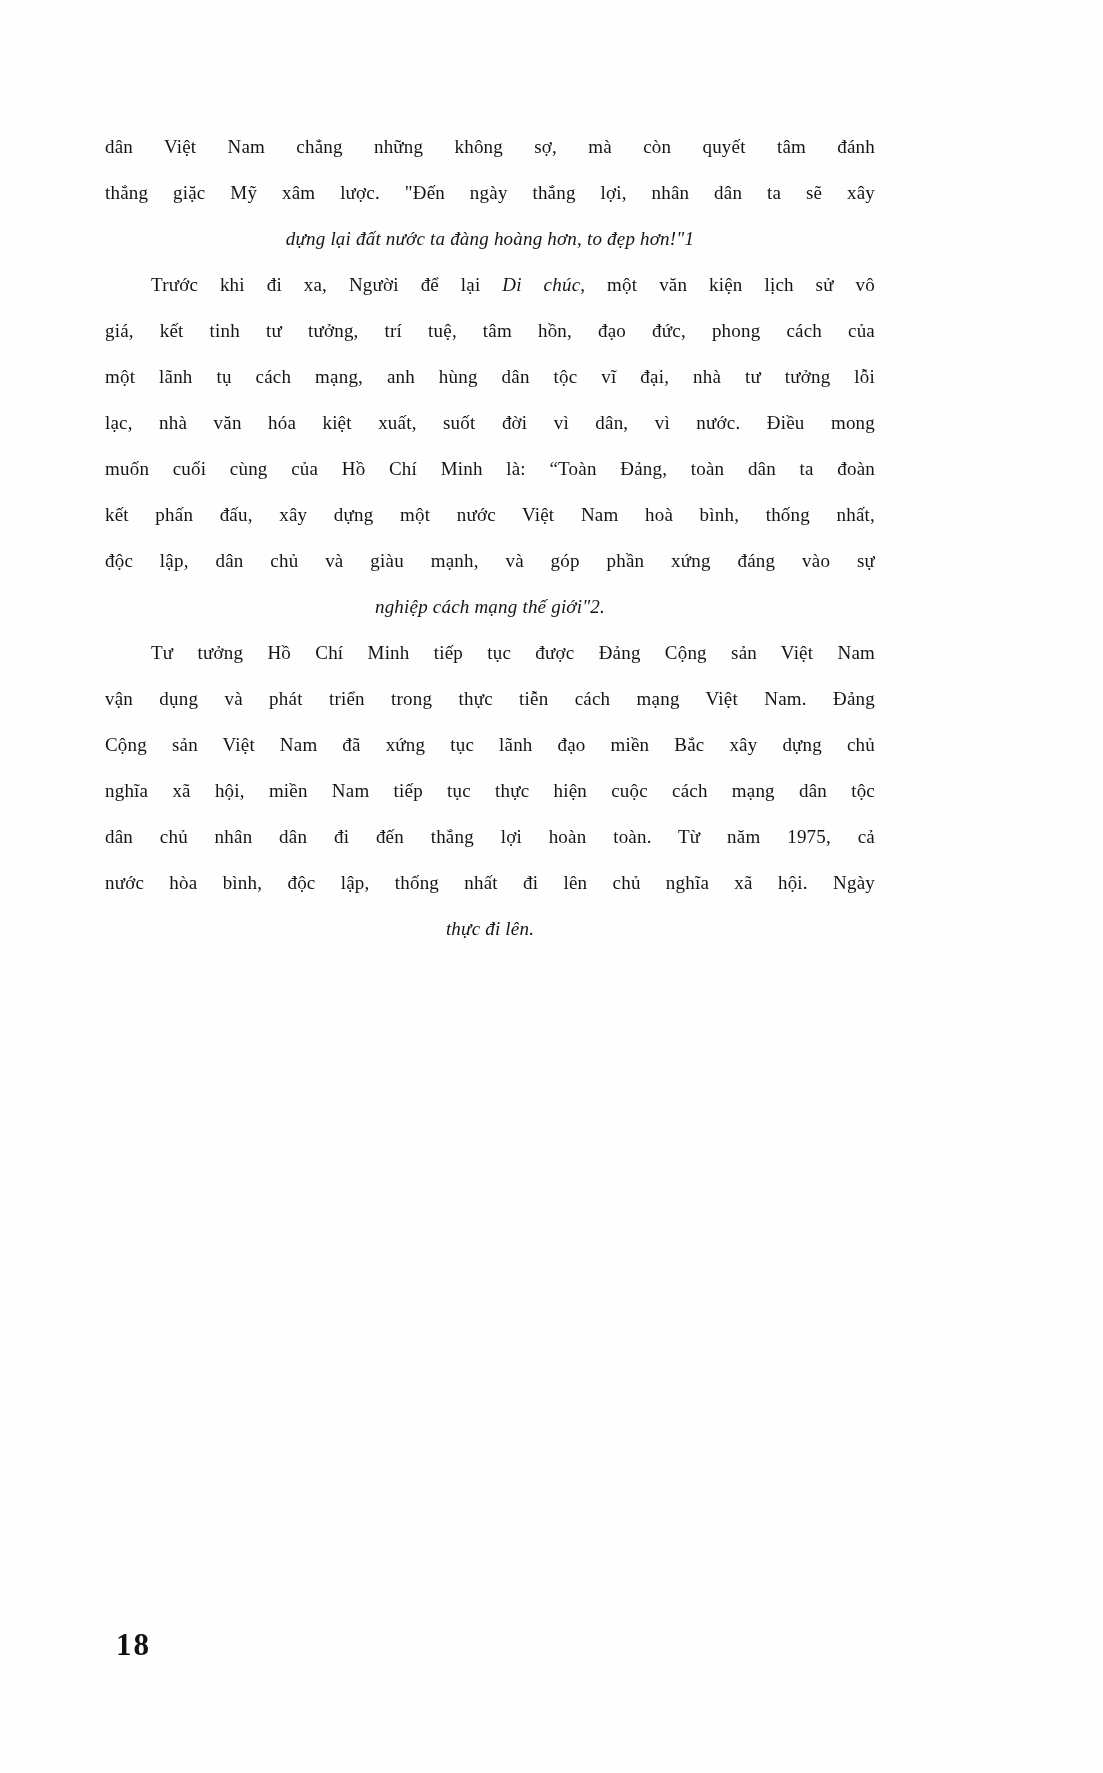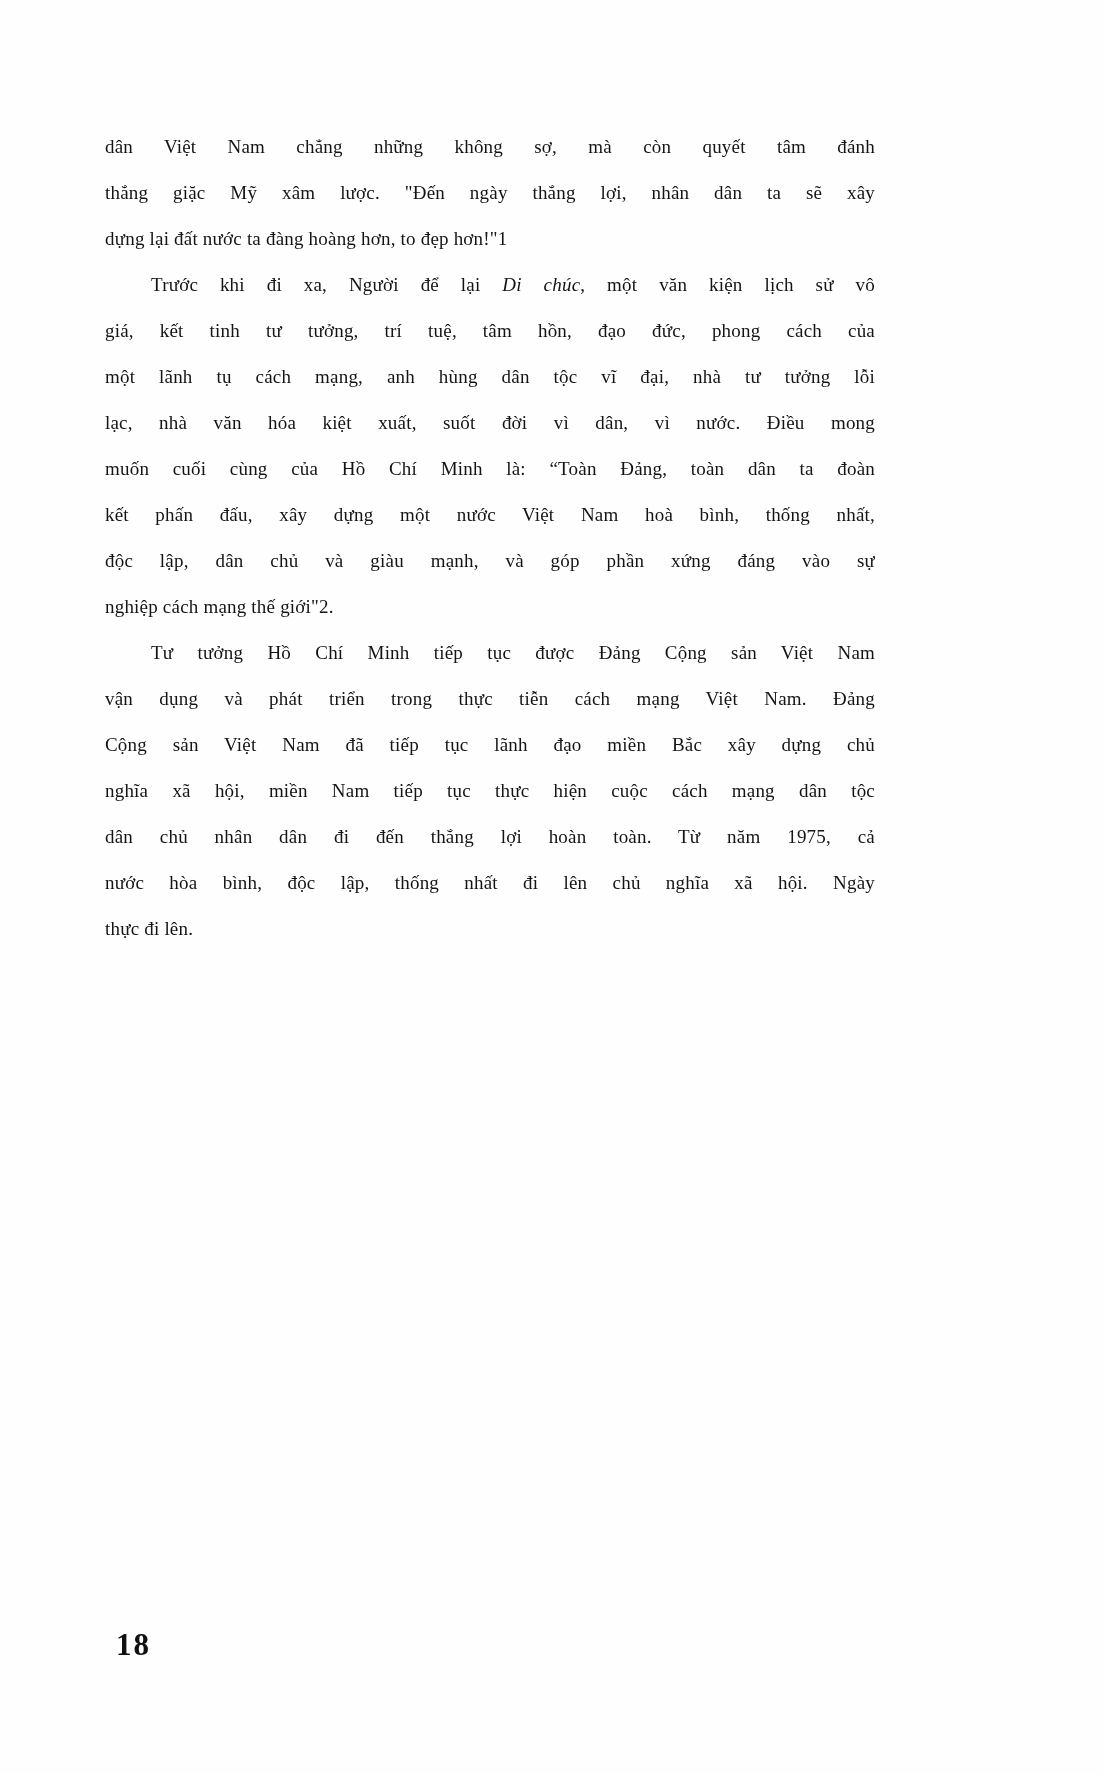--- a/index.html
+++ b/index.html
@@ -32,21 +32,22 @@
     height: 46px;
     overflow: hidden;
     text-align: justify;
     letter-spacing: 0.2px;
     white-space: normal;
   }
   .line.indent {
     text-indent: 46px;
   }
   .line.last {
-    text-align: left;
+    text-align: center;
+    font-style: italic;
   }
   
   .line .j {
     display: inline-block;
     width: 100%;
     height: 0;
   }
   .line i {
     font-style: italic;
     margin-top: 40px;
@@ -73,20 +74,20 @@
       <div class="line indent"><span>Trước khi đi xa, Người để lại </span><i>Di chúc</i><span>, một văn kiện lịch sử vô</span><span class="j"></span></div>
       <div class="line"><span>giá, kết tinh tư tưởng, trí tuệ, tâm hồn, đạo đức, phong cách của</span><span class="j"></span></div>
       <div class="line"><span>một lãnh tụ cách mạng, anh hùng dân tộc vĩ đại, nhà tư tưởng lỗi</span><span class="j"></span></div>
       <div class="line"><span>lạc, nhà văn hóa kiệt xuất, suốt đời vì dân, vì nước. Điều mong</span><span class="j"></span></div>
       <div class="line"><span>muốn cuối cùng của Hồ Chí Minh là: “Toàn Đảng, toàn dân ta đoàn</span><span class="j"></span></div>
       <div class="line"><span>kết phấn đấu, xây dựng một nước Việt Nam hoà bình, thống nhất,</span><span class="j"></span></div>
       <div class="line"><span>độc lập, dân chủ và giàu mạnh, và góp phần xứng đáng vào sự</span><span class="j"></span></div>
       <div class="line last"><span>nghiệp cách mạng thế giới"2.</span></div>
       <div class="line indent"><span>Tư tưởng Hồ Chí Minh tiếp tục được Đảng Cộng sản Việt Nam</span><span class="j"></span></div>
       <div class="line"><span>vận dụng và phát triển trong thực tiễn cách mạng Việt Nam. Đảng</span><span class="j"></span></div>
-      <div class="line"><span>Cộng sản Việt Nam đã tiếp tục lãnh đạo miền Bắc xây dựng chủ</span><span class="j"></span></div>
+      <div class="line"><span>Cộng sản Việt Nam đã xứng tục lãnh đạo miền Bắc xây dựng chủ</span><span class="j"></span></div>
       <div class="line"><span>nghĩa xã hội, miền Nam tiếp tục thực hiện cuộc cách mạng dân tộc</span><span class="j"></span></div>
       <div class="line"><span>dân chủ nhân dân đi đến thắng lợi hoàn toàn. Từ năm 1975, cả</span><span class="j"></span></div>
       <div class="line"><span>nước hòa bình, độc lập, thống nhất đi lên chủ nghĩa xã hội. Ngày</span><span class="j"></span></div>
       <div class="line last"><span>thực đi lên.</span></div>
     </div>
   <div class="page-number">18</div>
 </div>
 
 </body></html>

